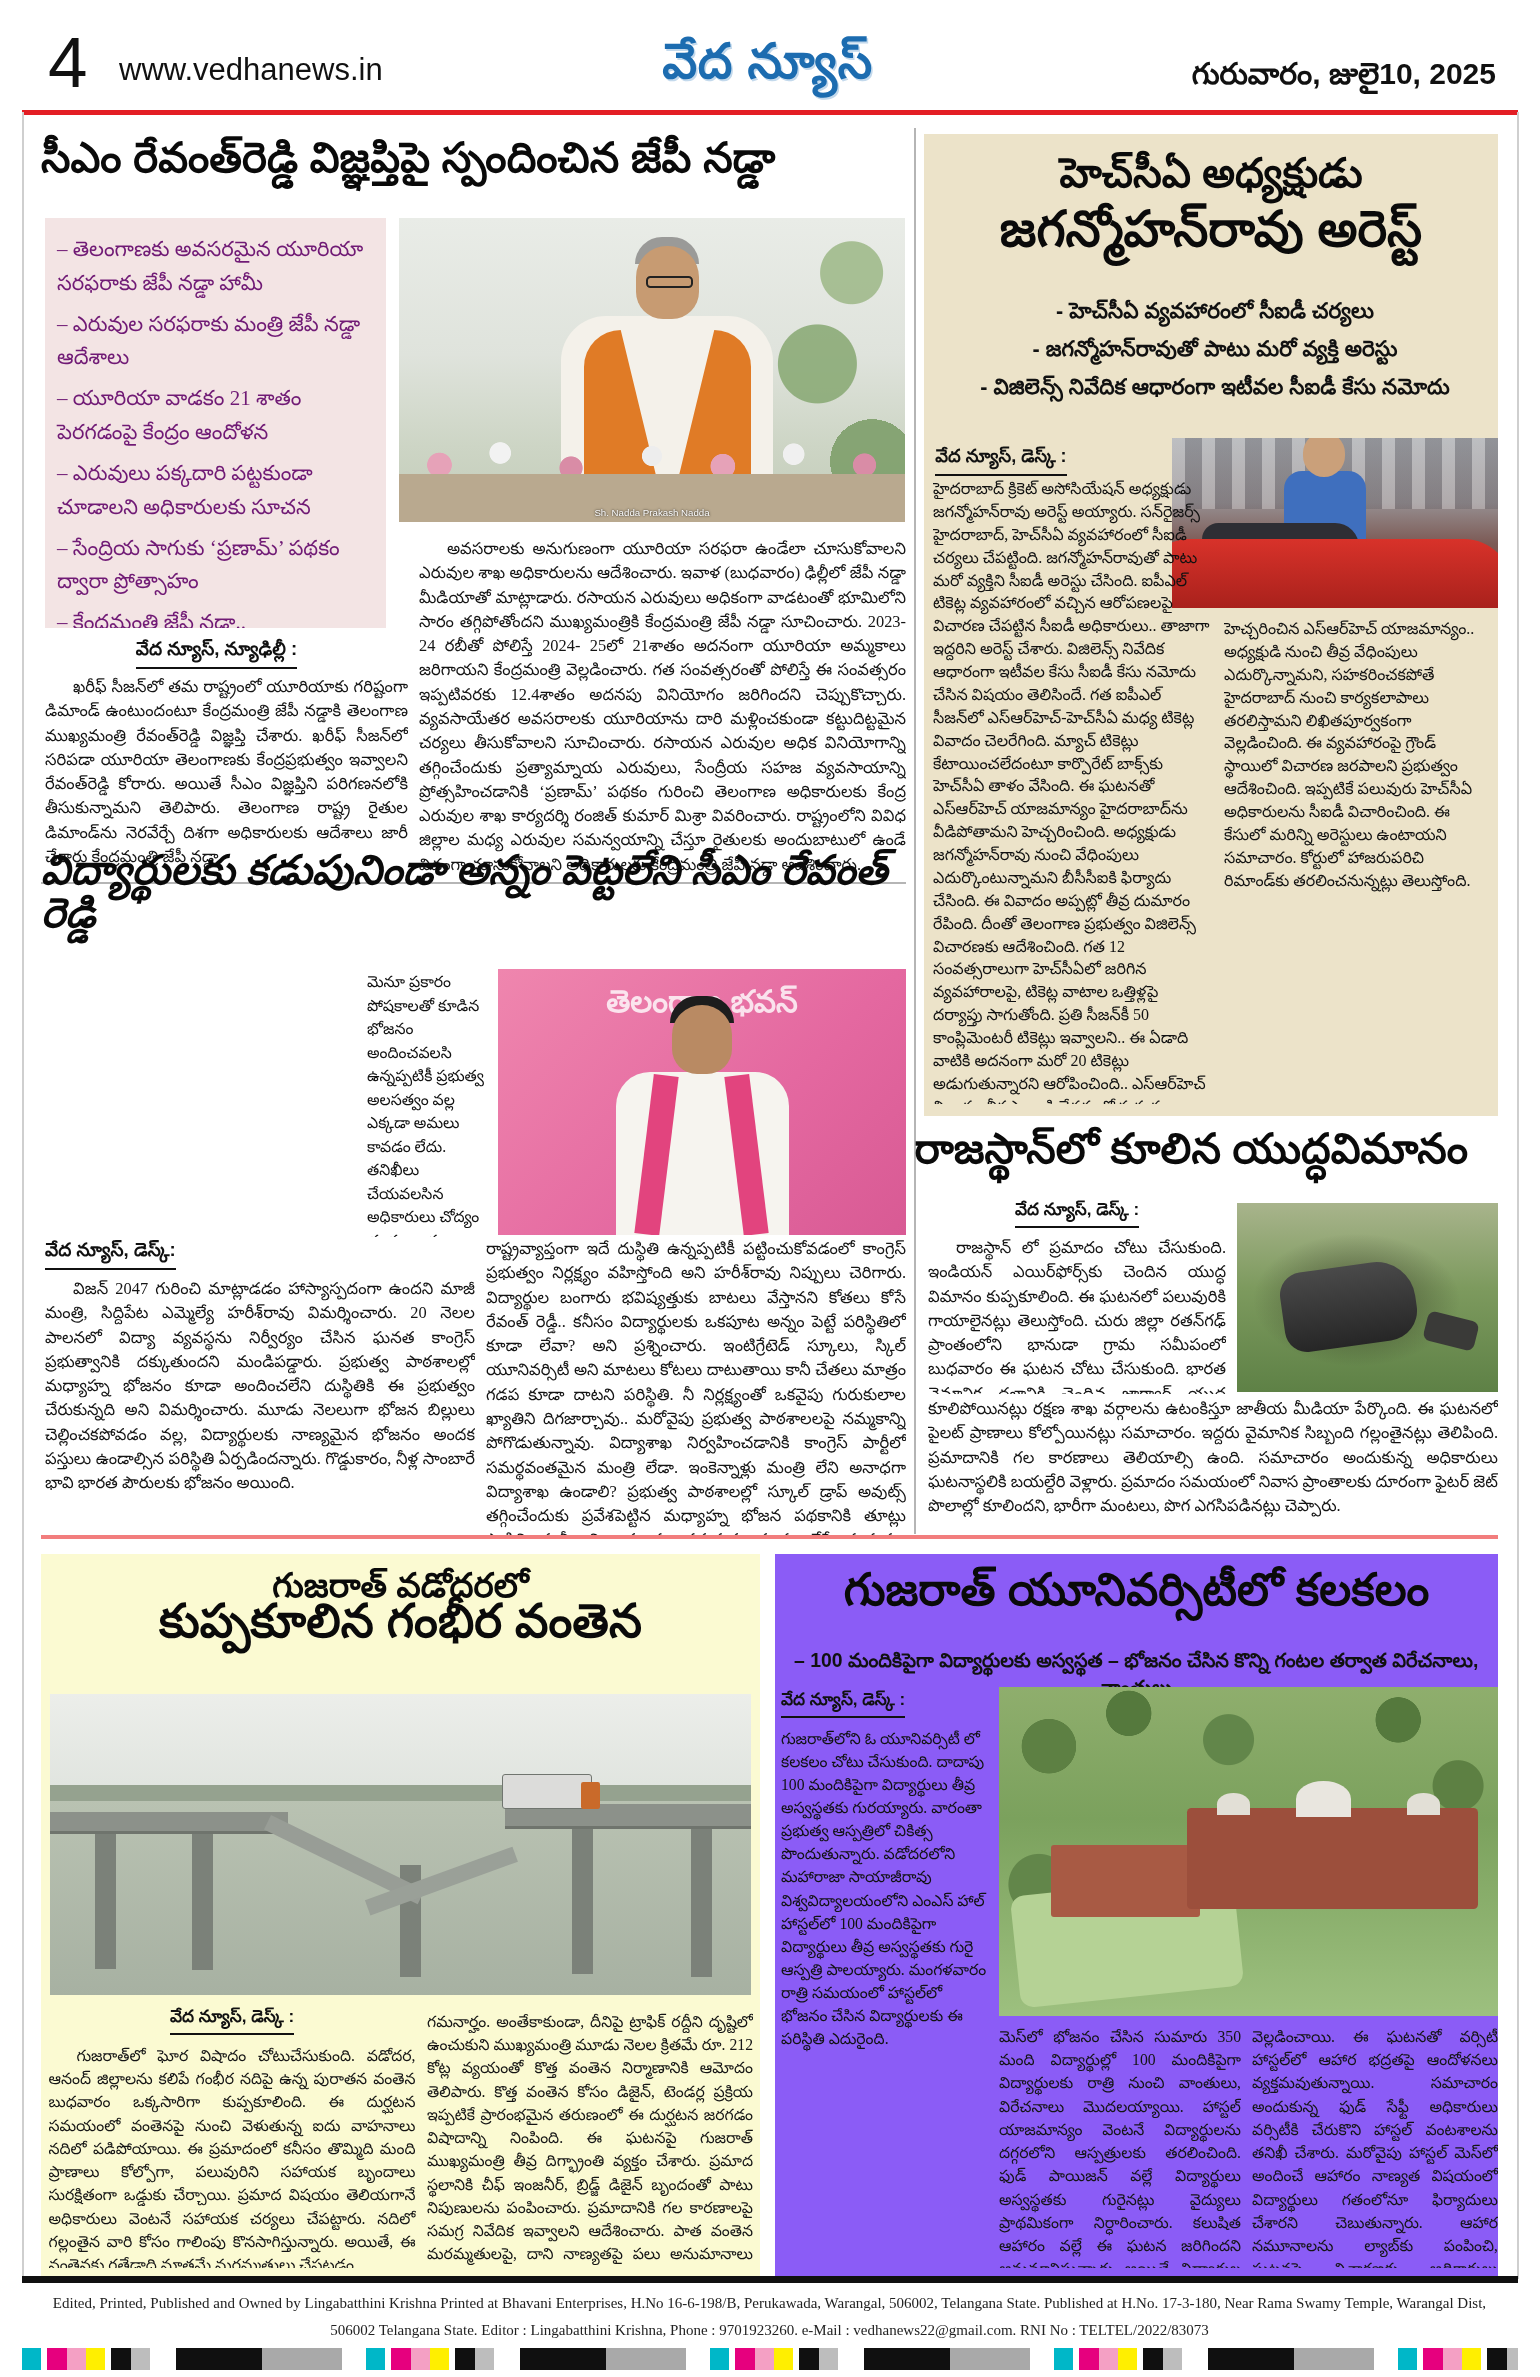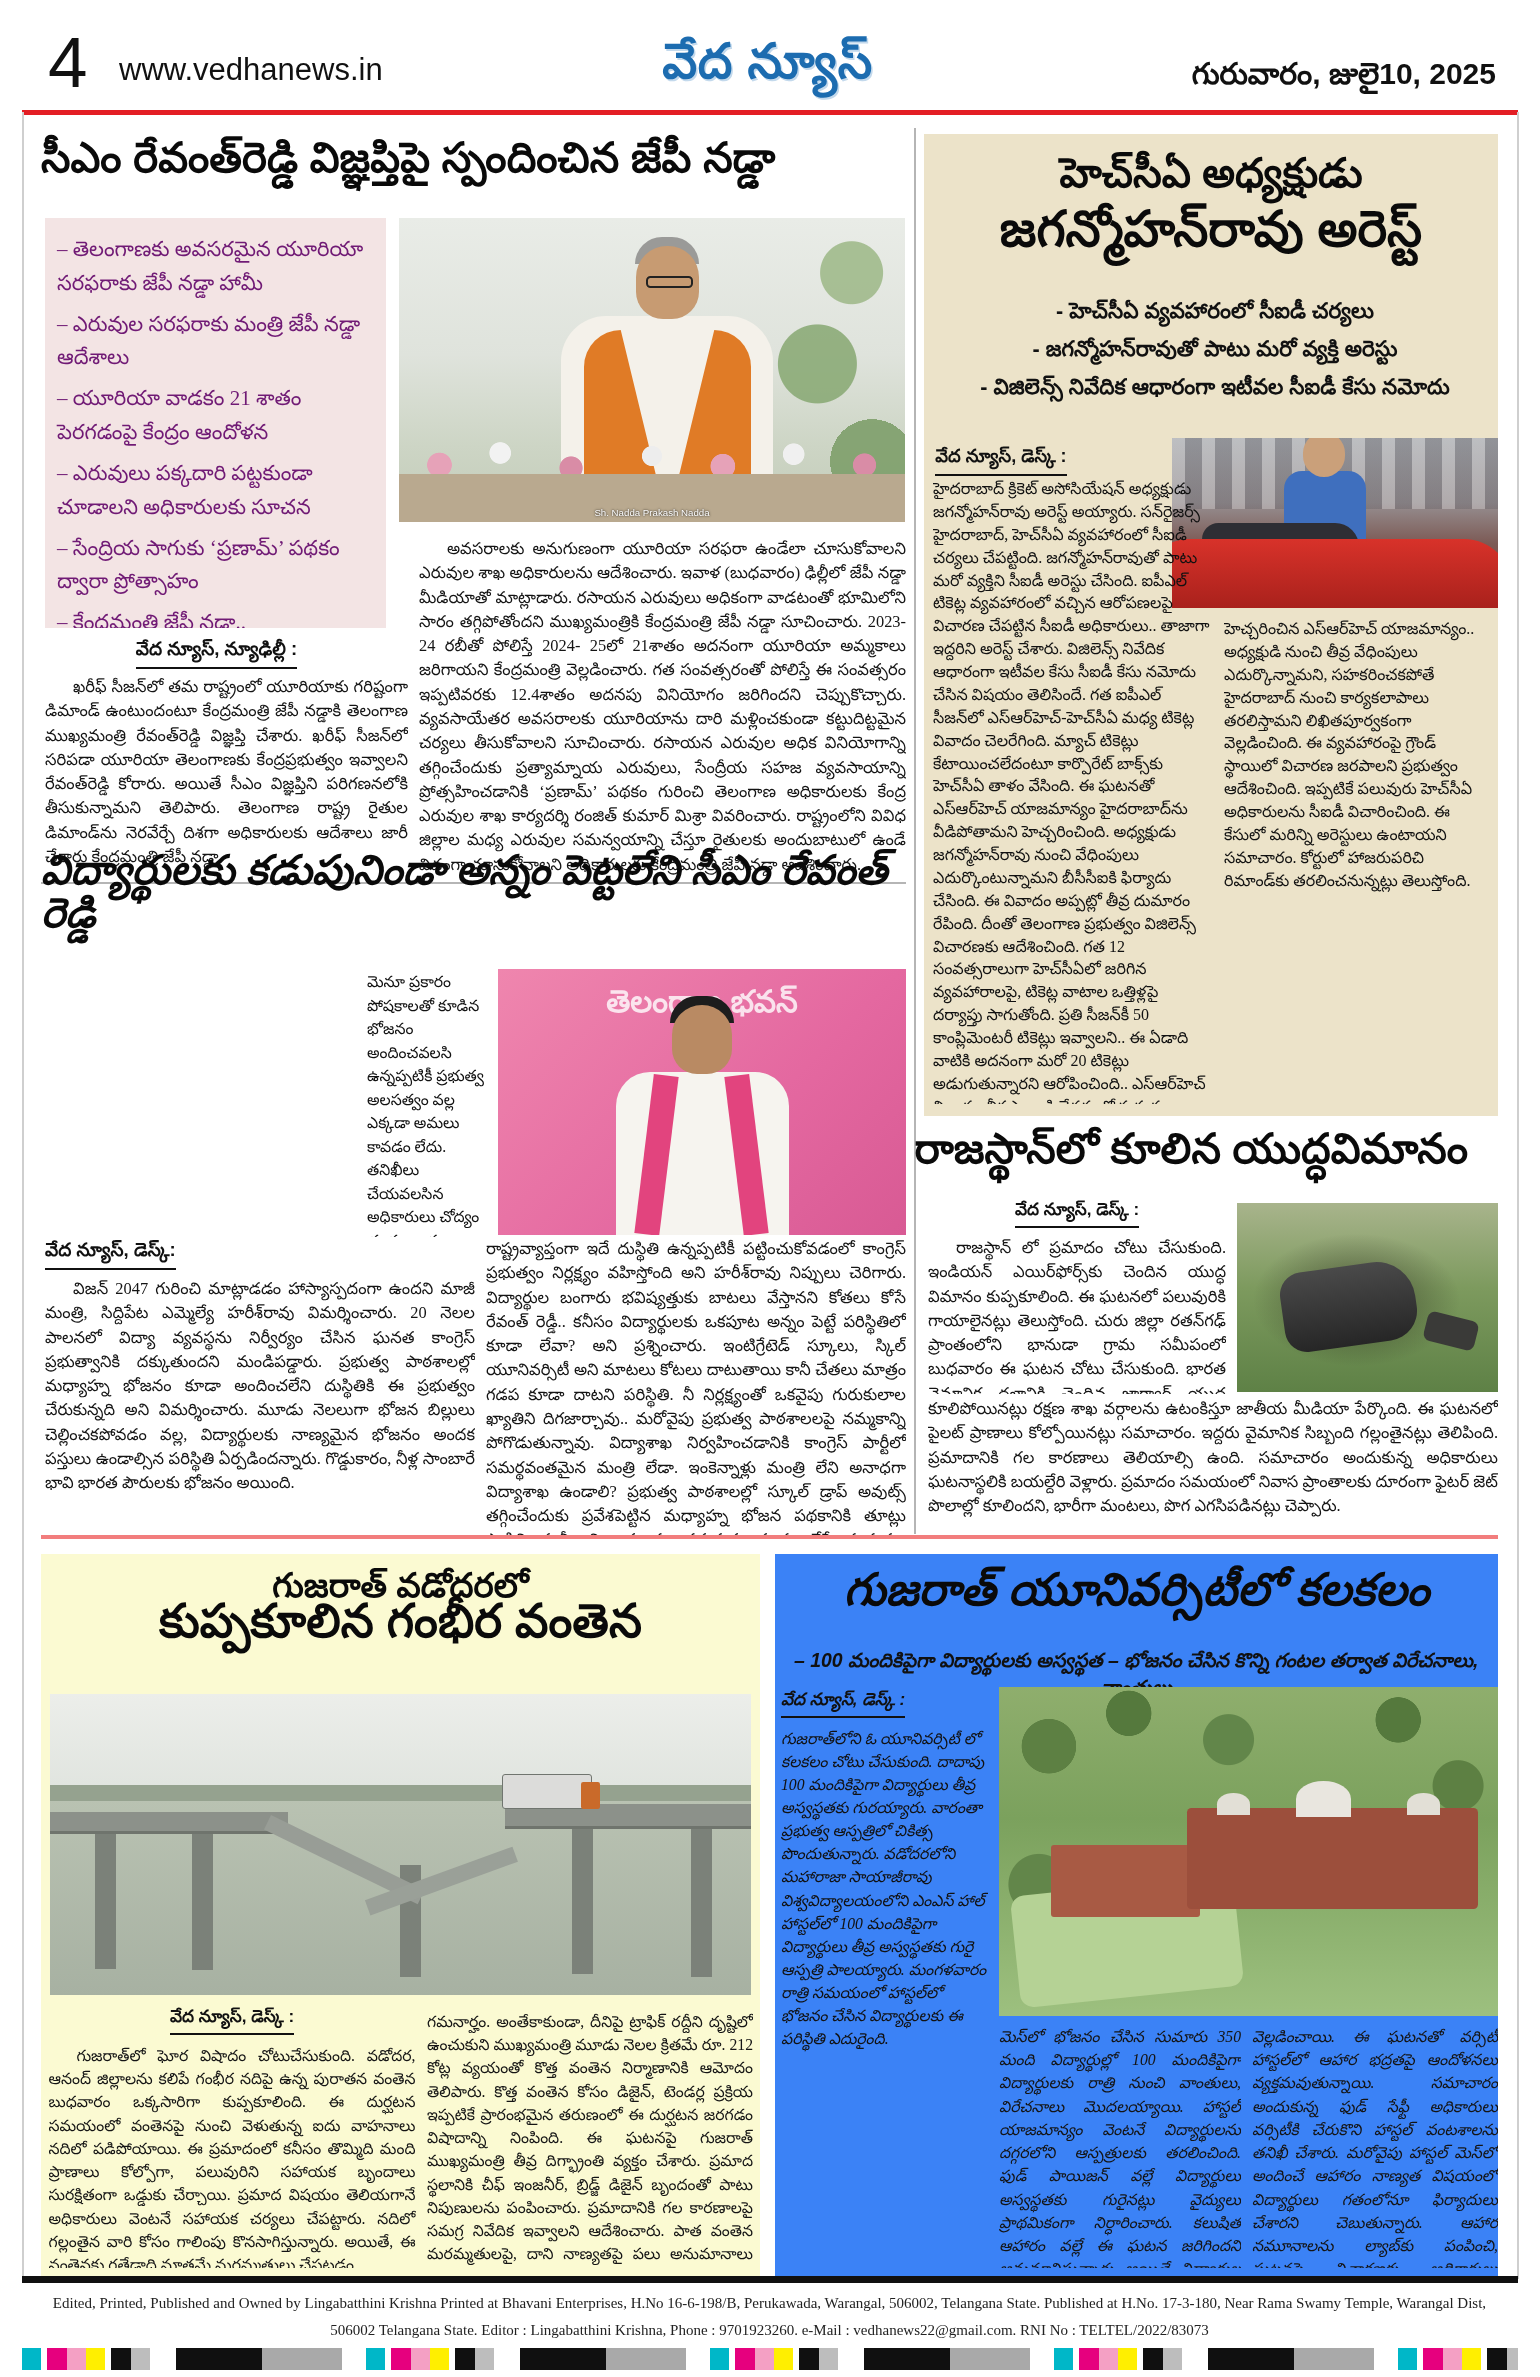--- a/index.html
+++ b/index.html
@@ -19,21 +19,21 @@
   .masthead{font-family:"Liberation Sans",sans-serif;font-size:49px;font-weight:800;color:#1c6cb0;
             text-shadow:1.5px 1.5px 0 #c3d9ec;letter-spacing:0.7px;}
   .dateline{font-family:"Liberation Sans",sans-serif;font-size:30px;font-weight:700;}
   .redrule{background:#e31e24;}
   .grayline{background:#b5b5b5;}
   
   .panel-pink{background:#f3e4e4;}
   .panel-tan{background:#ead9c9;}
   .panel-cream{background:#ece3c9;}
   .panel-yellow{background:#fbfad2;}
-  .panel-blue{background:#3b82f6;font-style:italic;}
+  .panel-blue{background:#8b5cf6;}
   
   .ph{position:absolute;overflow:hidden;}
   .fig{position:absolute;}
   .photo-nadda{background:linear-gradient(180deg,#e9ece7 0%,#dfe3dc 45%,#cdd5c5 75%,#c2cbb8 100%);}
   .photo-nadda .plant{right:-15px;top:0;width:171px;height:100%;opacity:.85;background:
      radial-gradient(circle at 60% 18%,#9db887 0 31px,transparent 32px),
      radial-gradient(circle at 40% 48%,#87a872 0 39px,transparent 40px),
      radial-gradient(circle at 72% 80%,#7a9c66 0 42px,transparent 42px);}
   .photo-nadda .hair{left:236px;top:19.4px;width:64px;height:27px;background:#9a9a98;border-radius:32px 32px 0 0;}
   .photo-nadda .head{left:237px;top:28px;width:63px;height:73px;background:#c79b72;border-radius:31px 31px 27px 27px;}

